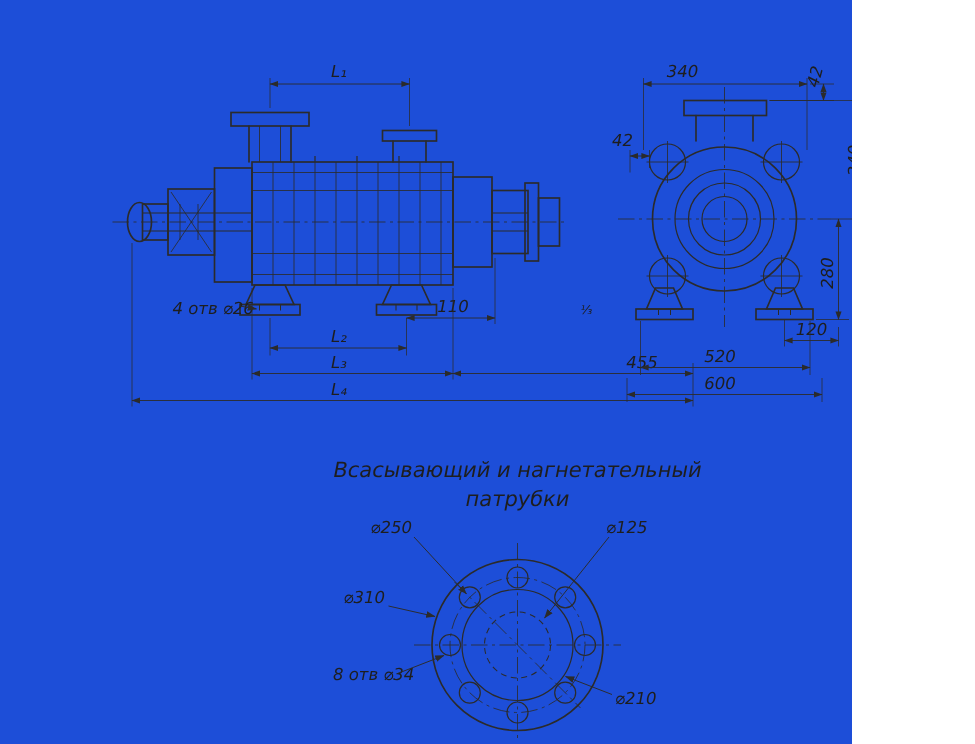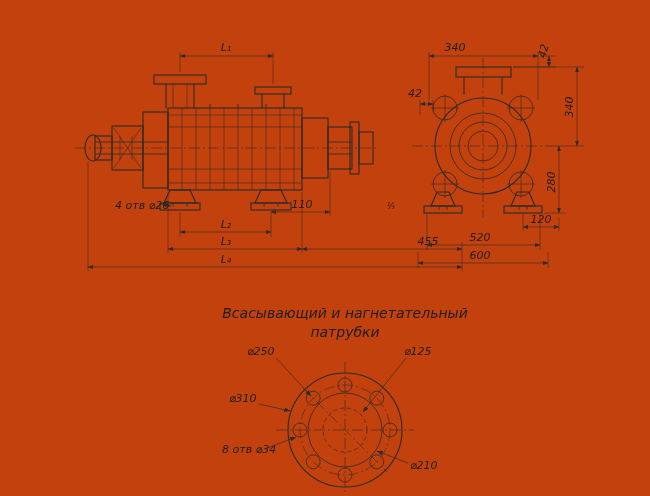--- a/index.html
+++ b/index.html
@@ -1,16 +1,16 @@
 <!DOCTYPE html>
 <html><head>
 <meta charset="utf-8">
 <style>
   html,body{margin:0;padding:0;}
-  .canvas{position:relative;width:650px;height:496px;background:#c2410c;overflow:hidden;
+  .canvas{position:relative;width:568px;height:496px;background:#1d4ed8;overflow:hidden;
           font-family:"DejaVu Sans",sans-serif;}
   svg{position:absolute;left:0;top:0;}
   .ln{stroke:#2b2b2b;stroke-width:1.1;fill:none;stroke-linecap:round;}
   .md{stroke:#2b2b2b;stroke-width:0.8;fill:none;}
   .thin{stroke:#2b2b2b;stroke-width:0.55;fill:none;}
   .cl{stroke:#2b2b2b;stroke-width:0.55;fill:none;stroke-dasharray:11 3 2 3;}
   .hid{stroke:#2b2b2b;stroke-width:0.7;fill:none;stroke-dasharray:4 3;}
   .ext{stroke:#2b2b2b;stroke-width:0.5;fill:none;}
   .dim{stroke:#2b2b2b;stroke-width:0.6;fill:none;marker-start:url(#ah);marker-end:url(#ah);}
   .ldr{stroke:#2b2b2b;stroke-width:0.65;fill:none;marker-end:url(#ah);}

